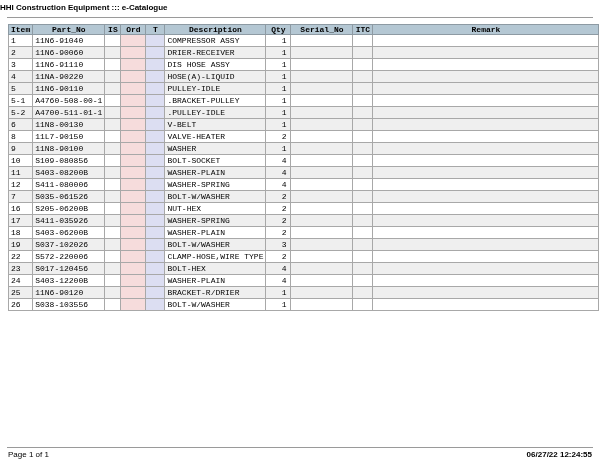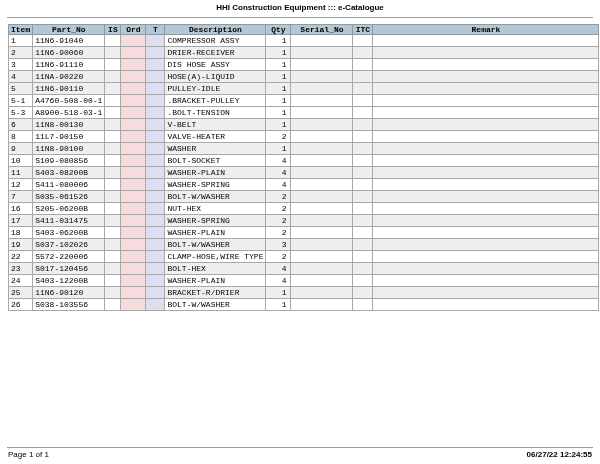--- a/index.html
+++ b/index.html
@@ -2,21 +2,21 @@
 <html><head>
 <meta charset="utf-8">
 <style>
   html,body{margin:0;padding:0;}
   body{
     width:600px;height:464px;background:#ffffff;position:relative;
     font-family:"Liberation Sans",sans-serif;color:#000;
     -webkit-font-smoothing:none;
   }
   .page-title{
-    position:absolute;top:3px;left:0;width:100%;text-align:center;
+    position:absolute;top:3px;left:0;width:100%;
     font-size:8px;font-weight:bold;letter-spacing:0;
   }
   .rule{position:absolute;left:7px;width:586px;border-top:1px solid #9a9a9a;height:0;}
   .rule-top{top:17px;}
   .rule-bottom{top:447px;}
   table.catalog{
     position:absolute;top:24px;left:8px;
     border-collapse:collapse;table-layout:fixed;
     font-family:"Liberation Mono","DejaVu Sans Mono",monospace;
     font-size:8px;color:#000;
@@ -142,27 +142,27 @@
         <td class="col-part-no">A4760-508-00-1</td>
         <td class="col-is"></td>
         <td class="col-ord"></td>
         <td class="col-t"></td>
         <td class="col-description">.BRACKET-PULLEY</td>
         <td class="col-qty">1</td>
         <td class="col-serial-no"></td>
         <td class="col-itc"></td>
         <td class="col-remark"></td>
       </tr>
-      <tr>
-        <td class="col-item">5-3</td>
-        <td class="col-part-no">A8900-518-03-1</td>
-        <td class="col-is"></td>
-        <td class="col-ord"></td>
-        <td class="col-t"></td>
-        <td class="col-description">.BOLT-TENSION</td>
+      <tr class="alt">
+        <td class="col-item">5-2</td>
+        <td class="col-part-no">A4700-511-01-1</td>
+        <td class="col-is"></td>
+        <td class="col-ord"></td>
+        <td class="col-t"></td>
+        <td class="col-description">.PULLEY-IDLE</td>
         <td class="col-qty">1</td>
         <td class="col-serial-no"></td>
         <td class="col-itc"></td>
         <td class="col-remark"></td>
       </tr>
       <tr class="alt">
         <td class="col-item">6</td>
         <td class="col-part-no">11N8-00130</td>
         <td class="col-is"></td>
         <td class="col-ord"></td>
@@ -252,21 +252,21 @@
         <td class="col-ord"></td>
         <td class="col-t"></td>
         <td class="col-description">NUT-HEX</td>
         <td class="col-qty">2</td>
         <td class="col-serial-no"></td>
         <td class="col-itc"></td>
         <td class="col-remark"></td>
       </tr>
       <tr class="alt">
         <td class="col-item">17</td>
-        <td class="col-part-no">S411-031475</td>
+        <td class="col-part-no">S411-035926</td>
         <td class="col-is"></td>
         <td class="col-ord"></td>
         <td class="col-t"></td>
         <td class="col-description">WASHER-SPRING</td>
         <td class="col-qty">2</td>
         <td class="col-serial-no"></td>
         <td class="col-itc"></td>
         <td class="col-remark"></td>
       </tr>
       <tr>

